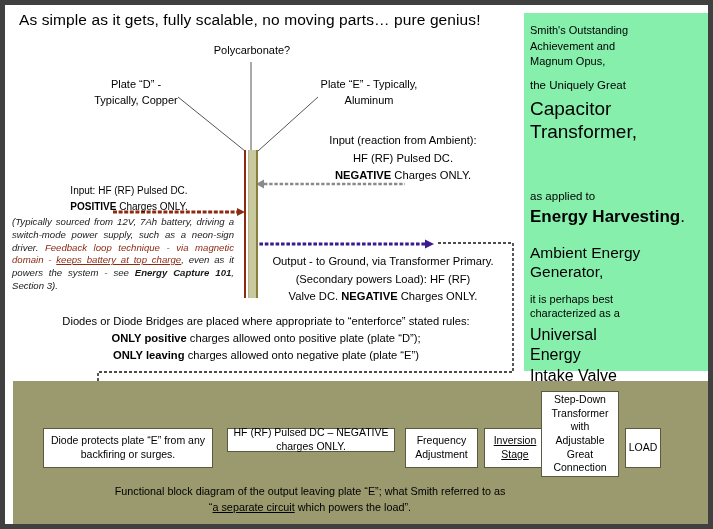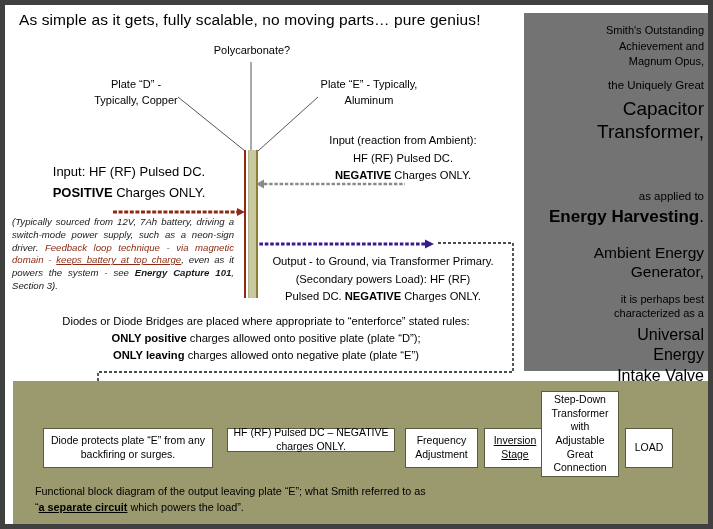--- a/index.html
+++ b/index.html
@@ -39,27 +39,27 @@
   }
   
   .blk{
     position:absolute;background:#ffffff;border:1px solid #5a5a40;
     font-size:10.5px;line-height:1.3;text-align:center;color:#000;
     display:flex;align-items:center;justify-content:center;box-sizing:border-box;
     padding:2px 3px;
   }
   #caption{
     position:absolute;left:30px;top:478px;width:550px;
-    font-size:10.8px;color:#000;line-height:1.5;
-  }
-  #caption .u{text-decoration:underline;font-weight:bold;}
+    font-size:10.8px;text-align:center;color:#000;line-height:1.5;
+  }
+  #caption .u{text-decoration:underline;}
   
   #side{
     position:absolute;left:519px;top:8px;width:186px;height:358px;
-    background:#737373;box-sizing:border-box;padding:10px 6px 0 6px;text-align:right;color:#000;
+    background:#86efac;box-sizing:border-box;padding:10px 6px 0 6px;text-align:left;color:#000;
   }
   .s1{font-size:11px;line-height:1.42;}
   .s2{font-size:11.5px;}
   .s3{font-size:19px;line-height:1.22;}
   .s4{font-size:11.5px;margin-top:40px;}
   .s5{font-size:17px;font-weight:bold;}
   .s6{font-size:11.5px;}
   .s7{font-size:15.5px;line-height:1.24;}
   .s8{font-size:11px;line-height:1.35;}
   .s9{font-size:16px;line-height:1.26;}
@@ -115,60 +115,60 @@
   <div class="tblock" style="left:76px;top:72px;width:110px;">
     <div>Plate “D” -</div>
     <div>Typically, Copper</div>
   </div>
 
   <div class="tblock" style="left:303px;top:72px;width:122px;">
     <div>Plate “E” - Typically,</div>
     <div>Aluminum</div>
   </div>
 
-  <div class="tblock" style="left:18px;top:156px;width:212px;font-size:13px;line-height:1.62;">
+  <div class="tblock" style="left:18px;top:178px;width:212px;font-size:10px;line-height:1.62;">
     <div>Input: HF (RF) Pulsed DC.</div>
     <div><b>POSITIVE</b><span> Charges ONLY.</span></div>
   </div>
 
   <div id="note">
     <span>(Typically sourced from 12V, 7Ah battery, driving a switch-mode power supply, such as a neon-sign driver. </span><span class="red">Feedback loop technique - via magnetic domain - </span><span class="red u">keeps battery at top charge</span><span>, even as it powers the system - see </span><b>Energy Capture 101</b><span>, Section 3).</span>
   </div>
 
   <div class="tblock" style="left:290px;top:127px;width:216px;font-size:11.2px;line-height:1.58;">
     <div>Input (reaction from Ambient):</div>
     <div>HF (RF) Pulsed DC.</div>
     <div><b>NEGATIVE</b><span> Charges ONLY.</span></div>
   </div>
 
   <div class="tblock" style="left:247px;top:248px;width:262px;font-size:11.2px;line-height:1.58;">
     <div>Output - to Ground, via Transformer Primary.</div>
     <div>(Secondary powers Load): HF (RF)</div>
-    <div><span>Pulsed DC. </span><b>NEGATIVE</b><span> Charges ONLY.</span></div>
+    <div><span>Valve DC. </span><b>NEGATIVE</b><span> Charges ONLY.</span></div>
   </div>
 
   <div class="tblock" style="left:16px;top:308px;width:490px;font-size:11.2px;line-height:1.5;">
     <div>Diodes or Diode Bridges are placed where appropriate to “enterforce” stated rules:</div>
     <div><b>ONLY positive</b><span> charges allowed onto positive plate (plate “D”);</span></div>
     <div><b>ONLY leaving</b><span> charges allowed onto negative plate (plate “E”)</span></div>
   </div>
 
   <div id="olive"></div>
 
   <div class="blk" style="left:38px;top:423px;width:170px;height:40px;">Diode protects plate “E”  from any backfiring or surges.</div>
 
   <div class="blk" style="left:222px;top:423px;width:168px;height:24px;">HF (RF) Pulsed DC – NEGATIVE charges ONLY.</div>
 
   <div class="blk" style="left:400px;top:423px;width:73px;height:40px;">Frequency Adjustment</div>
 
   <div class="blk" style="left:479px;top:423px;width:62px;height:40px;text-decoration:underline;">Inversion Stage</div>
 
   <div class="blk" style="left:536px;top:386px;width:78px;height:86px;">Step-Down Transformer with Adjustable Great Connection</div>
 
-  <div class="blk" style="left:620px;top:423px;width:48px;height:40px;">LOAD</div>
+  <div class="blk" style="left:620px;top:423px;width:36px;height:40px;">LOAD</div>
 
   <div id="caption">
     <div>Functional block diagram of the output leaving plate “E”; what Smith referred to as</div>
     <div><span>“</span><span class="u">a separate circuit</span><span> which powers the load”.</span></div>
   </div>
 
   <div id="side">
     <div class="s1">
       <div>Smith's Outstanding</div>
       <div>Achievement and</div>

